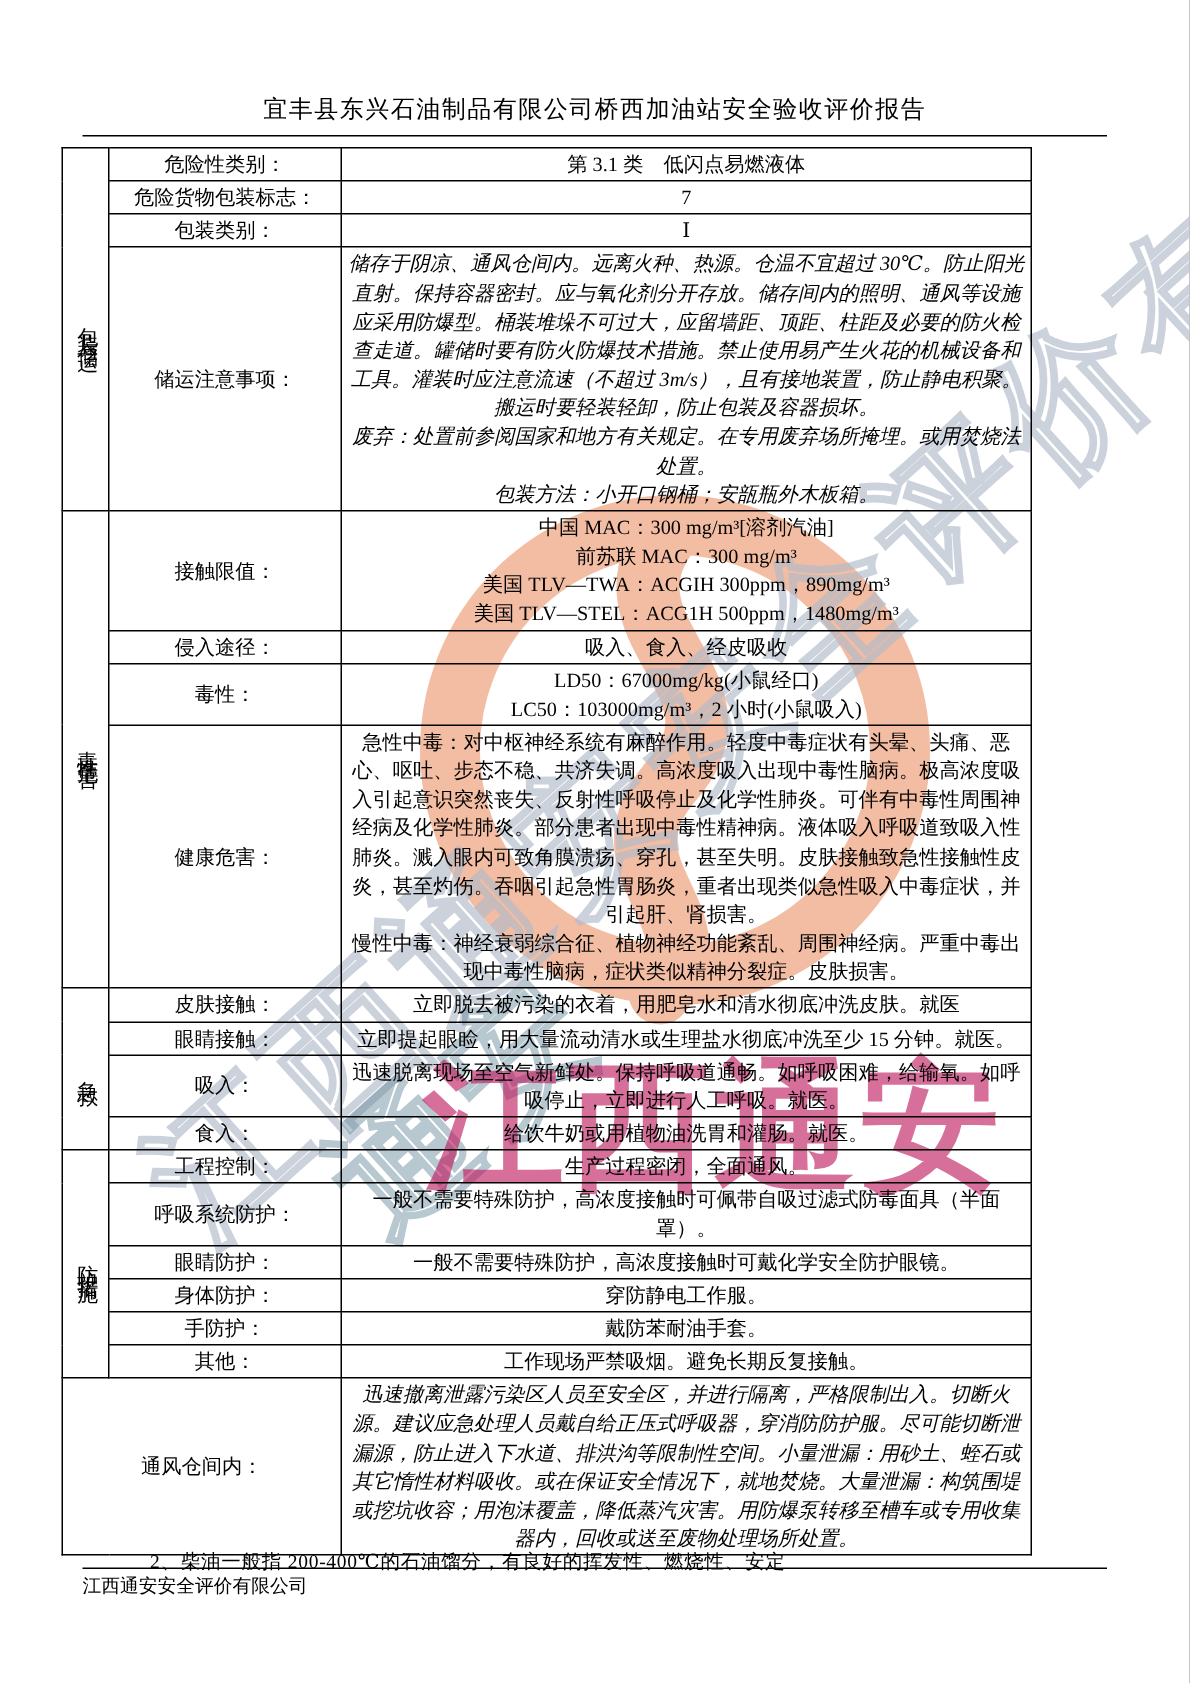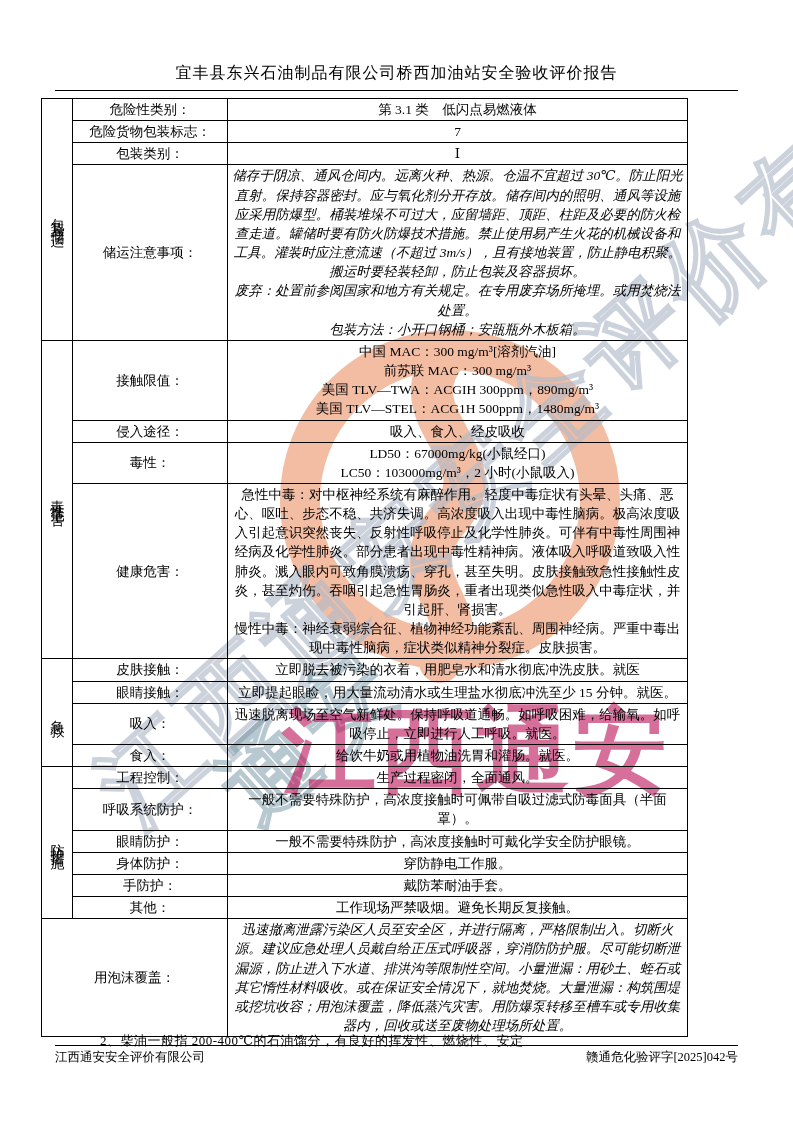--- a/index.html
+++ b/index.html
@@ -148,27 +148,26 @@
       <tr>
         <td class="lab">手防护：</td>
         <td class="val">戴防苯耐油手套。</td>
       </tr>
       <tr>
         <td class="lab">其他：</td>
         <td class="val">工作现场严禁吸烟。避免长期反复接触。</td>
       </tr>
 
       <tr>
-        <td class="lab" colspan="2">用泡沫覆盖：</td>
+        <td class="lab" colspan="2">通风仓间内：</td>
         <td class="val tight">迅速撤离泄露污染区人员至安全区，并进行隔离，严格限制出入。切断火源。建议应急处理人员戴自给正压式呼吸器，穿消防防护服。尽可能切断泄漏源，防止进入下水道、排洪沟等限制性空间。小量泄漏：用砂土、蛭石或其它惰性材料吸收。或在保证安全情况下，就地焚烧。大量泄漏：构筑围堤或挖坑收容；用泡沫覆盖，降低蒸汽灾害。用防爆泵转移至槽车或专用收集器内，回收或送至废物处理场所处置。</td>
       </tr>
     </tbody>
       </table>
 
     <div class="para">2、柴油一般指 200-400℃的石油馏分，有良好的挥发性、燃烧性、安定</div>
 
     <div class="footer">
       <span class="fl">江西通安安全评价有限公司</span>
-      <span class="fr">赣通危化验评字[2025]042号</span>
     </div>
 
   </div>
 </div>
 
 </body></html>

